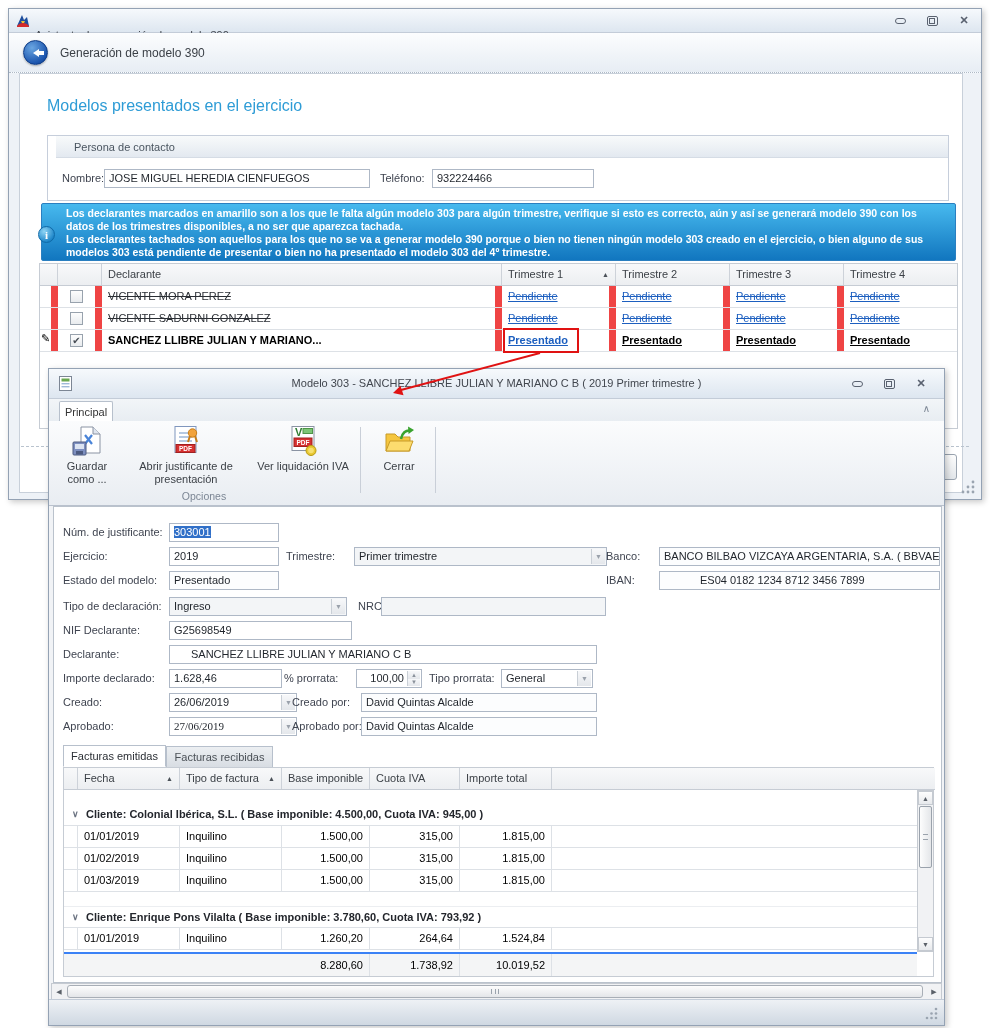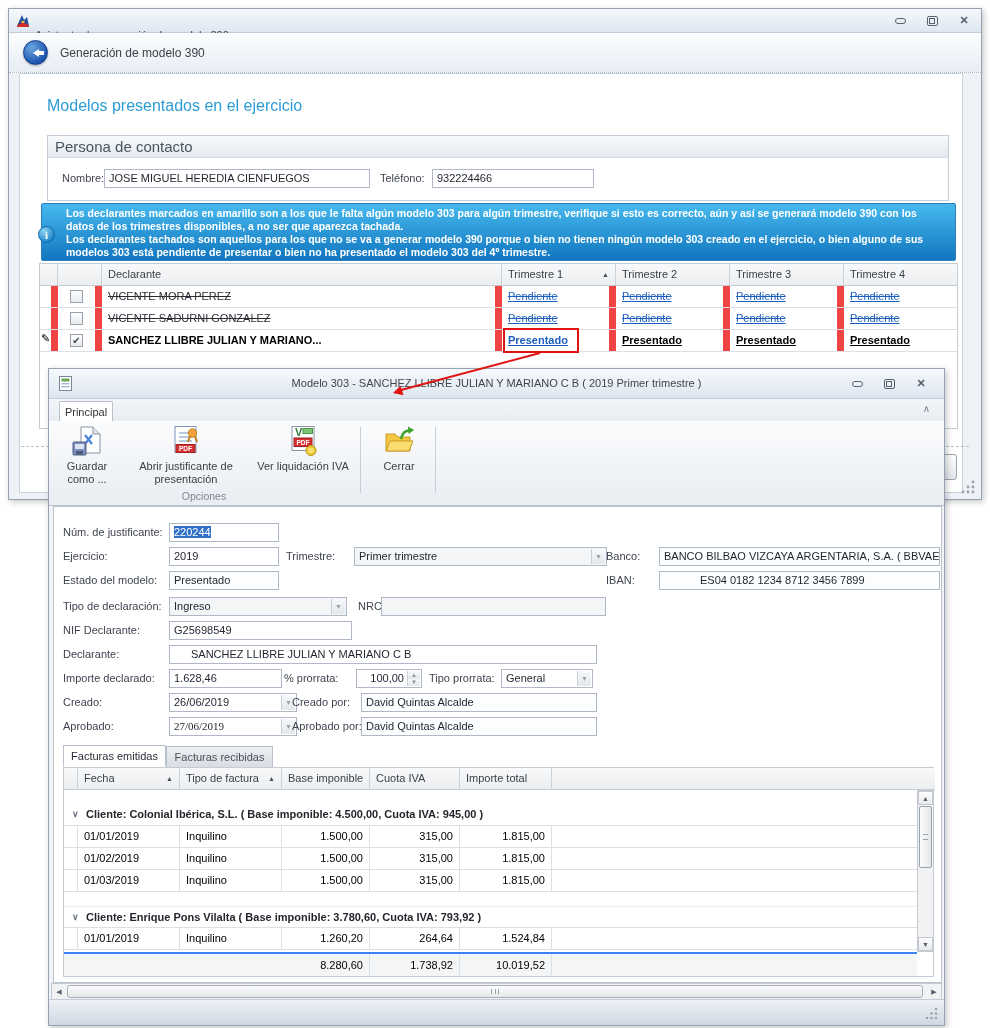--- a/index.html
+++ b/index.html
@@ -38,21 +38,21 @@
   .back-arrow::after { content:""; position:absolute; left:6px; top:-2px; width:5px; height:4px; background:#fff; }
   .header-label { font-size:12px; color:#3a3f46; margin-left:12px; }
   .main-panel { position:absolute; left:10px; top:64px; width:944px; height:420px;
                 background:#fff; border:1px solid #c8d0da; }
   .section-title { position:absolute; left:38px; top:88px; font-size:16px; color:#2e9cd6; }
 
   .groupbox { position:absolute; left:38px; top:126px; width:902px; height:66px;
               border:1px solid #c6cedb; background:#fff; }
   .groupbox-head { height:22px; background:linear-gradient(#f8fafb,#e3e9f0);
                    border-bottom:1px solid #d5dce5; display:flex; align-items:center;
-                   font-size:15px; color:#4a5560; padding-left:7px; }
+                   font-size:11px; color:#4a5560; padding-left:18px;margin-left:8px; }
   .gb-row { position:relative; height:43px; }
   .lbl { position:absolute; font-size:11px; color:#3f4450; white-space:nowrap; }
   .inp { position:absolute; height:19px; background:#fff; border:1px solid #aeb8c6;
          font-size:11px; color:#1f242b; padding:2px 4px; white-space:nowrap; overflow:hidden; }
 
   .infobox { position:absolute; left:32px; top:194px; width:915px; height:58px;
              background:linear-gradient(#47b9ee,#1176bf); border:1px solid #2a7fc0;
              border-radius:2px; color:#fff; }
   .info-icon { position:absolute; left:-4px; top:22px; width:17px; height:17px; border-radius:50%;
                background:radial-gradient(circle at 35% 30%, #8fd5f5, #1b84c8 75%);
@@ -352,21 +352,21 @@
         <span>Cerrar</span>
       </div>
       <div class="rb-sep" style="left:386px;"></div>
       <div class="rb-group-label">Opciones</div>
     </div>
 
     <div class="page"></div>
 
     <span class="lbl" style="left:14px;top:157px;">Núm. de justificante:</span>
     <div class="inp" style="left:120px;top:154px;width:110px;">
-      <span class="sel">220244</span>
+      <span class="sel">303001</span>
     </div>
 
     <span class="lbl" style="left:14px;top:181px;">Ejercicio:</span>
     <div class="inp" style="left:120px;top:178px;width:110px;">2019</div>
     <span class="lbl" style="left:237px;top:181px;">Trimestre:</span>
     <div class="inp dis" style="left:305px;top:178px;width:253px;">
       <span>Primer trimestre</span>
       <div class="combo-arrow">▼</div>
     </div>
     <span class="lbl" style="left:557px;top:181px;">Banco:</span>

